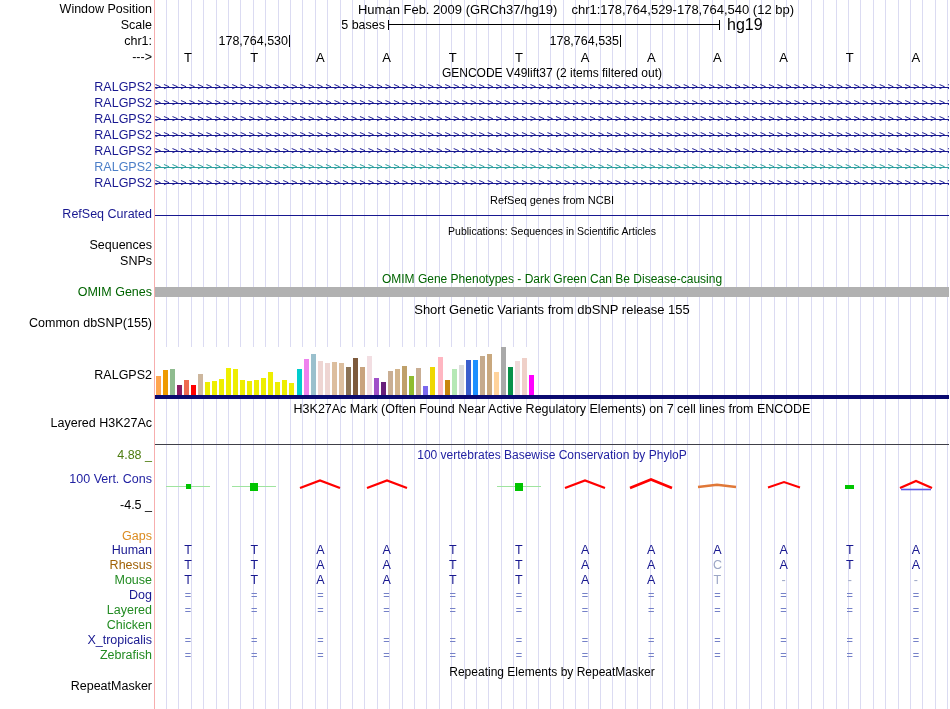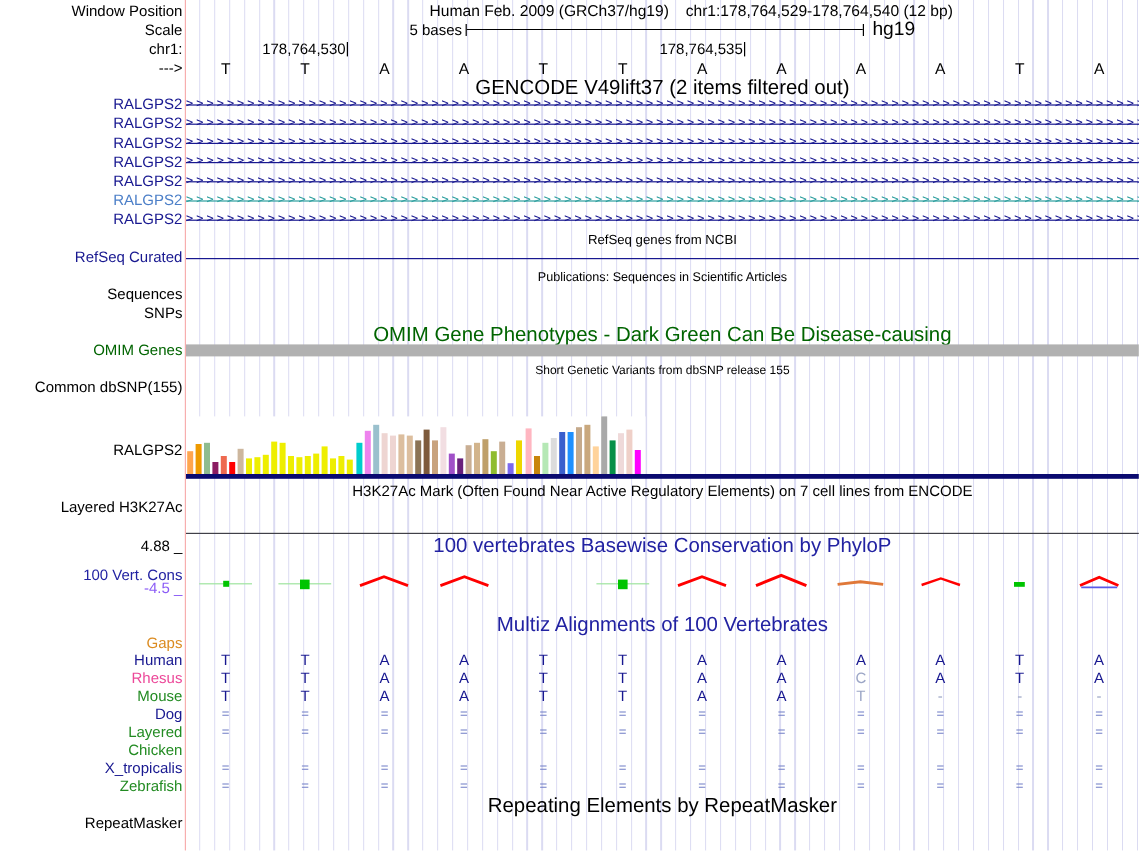--- a/index.html
+++ b/index.html
@@ -4,21 +4,21 @@
 <style>
   html,body{margin:0;padding:0;background:#fff;}
   #canvas{position:relative;width:950px;height:709px;background:#fff;overflow:hidden;
           font-family:"Liberation Sans",sans-serif;color:#000;}
   .grid{position:absolute;left:155px;top:0;width:794px;height:709px;
         background-image:repeating-linear-gradient(to right,#DBDBF2 0px,#DBDBF2 1px,transparent 1px,transparent 12.4px);
         background-position:11px 0;}
   .edge{position:absolute;left:153.5px;top:0;width:1.5px;height:709px;background:#F7AEAE;}
   .lbl{position:absolute;right:798px;transform:translateY(-50%);font-size:12.5px;white-space:nowrap;text-align:right;}
   .ctitle{position:absolute;left:155px;width:794px;text-align:center;transform:translateY(-50%);
-          font-size:17px;white-space:nowrap;}
+          font-size:12px;white-space:nowrap;}
   .hbase{position:absolute;transform:translate(-50%,-50%);font-size:13px;color:#000;}
   .coord{position:absolute;transform:translateY(-50%);display:flex;align-items:center;font-size:12.5px;white-space:nowrap;}
   .tick{width:1px;height:12px;background:#000;margin-left:1px;}
   .ruler{position:absolute;left:388px;top:20px;width:330px;height:10px;
          border-left:1px solid #000;border-right:1px solid #000;
          background:linear-gradient(to bottom,transparent 4px,#000 4px,#000 5px,transparent 5px);}
   .trow{position:absolute;left:155px;width:794px;overflow:hidden;}
   .arrowline{position:absolute;left:0;top:7.6px;width:100%;height:1px;}
   .arrows{position:absolute;left:0;top:50%;transform:translateY(-50%);
           font-family:"DejaVu Sans Mono",monospace;font-size:10px;letter-spacing:2.5px;
@@ -58,36 +58,35 @@
     </div>
   <div class="coord" style="right:329px;top:41px">
       <span>178,764,535</span>
       <span class="tick"></span>
     </div>
 
   <div class="ctitle" style="top:73px">GENCODE V49lift37 (2 items filtered out)</div>
   <div class="ctitle" style="top:200px;font-size:11px">RefSeq genes from NCBI</div>
   <div class="ctitle" style="top:279px;color:#006400">OMIM Gene Phenotypes - Dark Green Can Be Disease-causing</div>
   <div class="ctitle" style="top:231px;font-size:10.5px">Publications: Sequences in Scientific Articles</div>
-  <div class="ctitle" style="top:309px;font-size:10px">Short Genetic Variants from dbSNP release 155</div>
+  <div class="ctitle" style="top:309px;font-size:13px">Short Genetic Variants from dbSNP release 155</div>
   <div class="ctitle" style="top:409px;font-size:12.5px">H3K27Ac Mark (Often Found Near Active Regulatory Elements) on 7 cell lines from ENCODE</div>
   <div class="ctitle" style="top:455px;color:#2222A2">100 vertebrates Basewise Conservation by PhyloP</div>
-  <div class="ctitle" style="top:521px;color:#2222A2">Multiz Alignments of 100 Vertebrates</div>
   <div class="ctitle" style="top:672px">Repeating Elements by RepeatMasker</div>
 
   <div class="lbl" style="top:214px;color:#181890">RefSeq Curated</div>
   <div class="lbl" style="top:245px">Sequences</div>
   <div class="lbl" style="top:261px">SNPs</div>
   <div class="lbl" style="top:292px;color:#006400">OMIM Genes</div>
   <div class="lbl" style="top:323px">Common dbSNP(155)</div>
   <div class="lbl" style="top:375px">RALGPS2</div>
   <div class="lbl" style="top:423px">Layered H3K27Ac</div>
-  <div class="lbl" style="top:455px;color:#000000">4.88 _</div>
+  <div class="lbl" style="top:455px;color:#4d7c0f">4.88 _</div>
   <div class="lbl" style="top:479px;color:#2222A2">100 Vert. Cons</div>
-  <div class="lbl" style="top:490px;color:#8b5cf6">-4.5 _</div>
+  <div class="lbl" style="top:505px;color:#000000">-4.5 _</div>
   <div class="lbl" style="top:686px">RepeatMasker</div>
 
   <div class="hline" style="top:214.5px;height:1.5px;background:#181890"></div>
   <div class="hline" style="top:287px;height:10px;background:#B1B1B1"></div>
   <div id="gtex-chart" style="position:absolute;left:155px;top:347px;width:383px;height:48px;background:#fff">
       <div style="position: absolute; bottom: 0px; left: 0.5px; width: 5px; height: 19px; background: rgb(255, 165, 79);"></div>
       <div style="position: absolute; bottom: 0px; left: 7.55px; width: 5px; height: 25px; background: rgb(238, 154, 0);"></div>
       <div style="position: absolute; bottom: 0px; left: 14.6px; width: 5px; height: 26px; background: rgb(143, 188, 143);"></div>
       <div style="position: absolute; bottom: 0px; left: 21.65px; width: 5px; height: 10px; background: rgb(139, 28, 98);"></div>
       <div style="position: absolute; bottom: 0px; left: 28.7px; width: 5px; height: 15px; background: rgb(238, 106, 80);"></div>
@@ -239,21 +238,21 @@
       <span class="acell" style="left: 231.583px; color: rgb(24, 24, 144);">A</span>
       <span class="acell" style="left: 297.75px; color: rgb(24, 24, 144);">T</span>
       <span class="acell" style="left: 363.917px; color: rgb(24, 24, 144);">T</span>
       <span class="acell" style="left: 430.083px; color: rgb(24, 24, 144);">A</span>
       <span class="acell" style="left: 496.25px; color: rgb(24, 24, 144);">A</span>
       <span class="acell" style="left: 562.417px; color: rgb(24, 24, 144);">A</span>
       <span class="acell" style="left: 628.583px; color: rgb(24, 24, 144);">A</span>
       <span class="acell" style="left: 694.75px; color: rgb(24, 24, 144);">T</span>
       <span class="acell" style="left: 760.917px; color: rgb(24, 24, 144);">A</span>
     </div>
-    <div class="lbl" style="top: 565px; color: #ec4899; padding-left: 28px;">Rhesus</div>
+    <div class="lbl" style="top: 565px; color: #a16207; padding-left: 28px;">Rhesus</div>
     <div class="trow" style="top: 558px; height: 14px;">
       <span class="acell" style="left: 33.0833px; color: rgb(24, 24, 144);">T</span>
       <span class="acell" style="left: 99.25px; color: rgb(24, 24, 144);">T</span>
       <span class="acell" style="left: 165.417px; color: rgb(24, 24, 144);">A</span>
       <span class="acell" style="left: 231.583px; color: rgb(24, 24, 144);">A</span>
       <span class="acell" style="left: 297.75px; color: rgb(24, 24, 144);">T</span>
       <span class="acell" style="left: 363.917px; color: rgb(24, 24, 144);">T</span>
       <span class="acell" style="left: 430.083px; color: rgb(24, 24, 144);">A</span>
       <span class="acell" style="left: 496.25px; color: rgb(24, 24, 144);">A</span>
       <span class="acell" style="left: 562.417px; color: rgb(156, 166, 198);">C</span>

